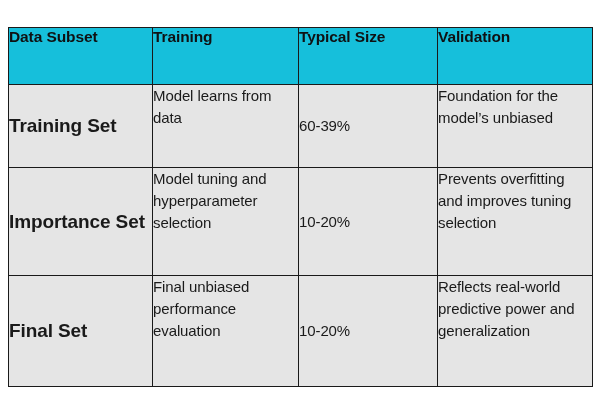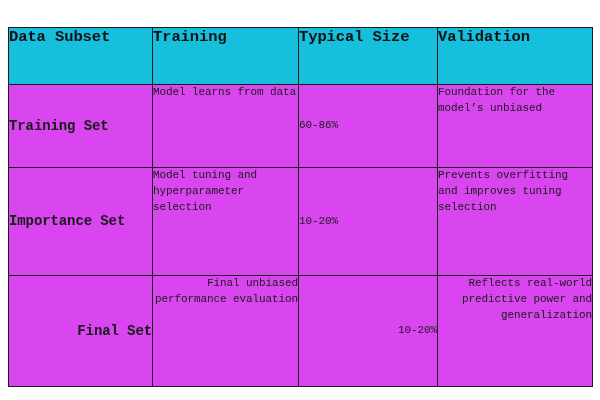--- a/index.html
+++ b/index.html
@@ -25,22 +25,21 @@
     position: absolute;
     left: 8px;
     top: 27px;
     width: 584px;
   }
 
   table.data-table {
     width: 584px;
     border-collapse: collapse;
     table-layout: fixed;
-    background: #d946ef;
-    font-family: Liberation Mono, monospace;
+    background: #e5e5e5;
   }
 
   table.data-table td,
   table.data-table th {
     border: 1.5px solid #1a1a1a;
     padding: 0;
     vertical-align: top;
   }
 
   
@@ -52,39 +51,39 @@
     text-align: left;
     vertical-align: middle;
     height: 56px;
     padding: 0 12px;
     letter-spacing: -0.1px;
   }
 
   
   tbody td {
     color: #1a1a1a;
-    font-size: 11px;
+    font-size: 15px;
     line-height: 1.45;
     padding: 12px 12px 12px 12px;
     letter-spacing: -0.1px;
   }
 
   tbody td.subset-cell {
     font-weight: bold;
     vertical-align: middle;
-    font-size: 14px;
+    font-size: 19px;
   }
 
   tbody td.size-cell {
     vertical-align: middle;
   }
 
   tbody tr.row-training td { height: 82px; }
   tbody tr.row-validation td { height: 107px; }
-  tbody tr.row-test td { height: 110px; text-align: right; }
+  tbody tr.row-test td { height: 110px; }
 
   
   col.c0 { width: 144px; }
   col.c1 { width: 146px; }
   col.c2 { width: 139px; }
   col.c3 { width: 155px; }
 </style>
 </head>
 <body>
 
@@ -102,21 +101,21 @@
           <th>Data Subset</th>
           <th>Training</th>
           <th>Typical Size</th>
           <th>Validation</th>
         </tr>
       </thead>
       <tbody>
         <tr class="row-training">
           <td class="subset-cell">Training Set</td>
           <td>Model learns from data</td>
-          <td class="size-cell">60-86%</td>
+          <td class="size-cell">60-39%</td>
           <td>Foundation for the model’s unbiased</td>
         </tr>
         <tr class="row-validation">
           <td class="subset-cell">Importance Set</td>
           <td>Model tuning and hyperparameter selection</td>
           <td class="size-cell">10-20%</td>
           <td>Prevents overfitting and improves tuning selection</td>
         </tr>
         <tr class="row-test">
           <td class="subset-cell">Final Set</td>

